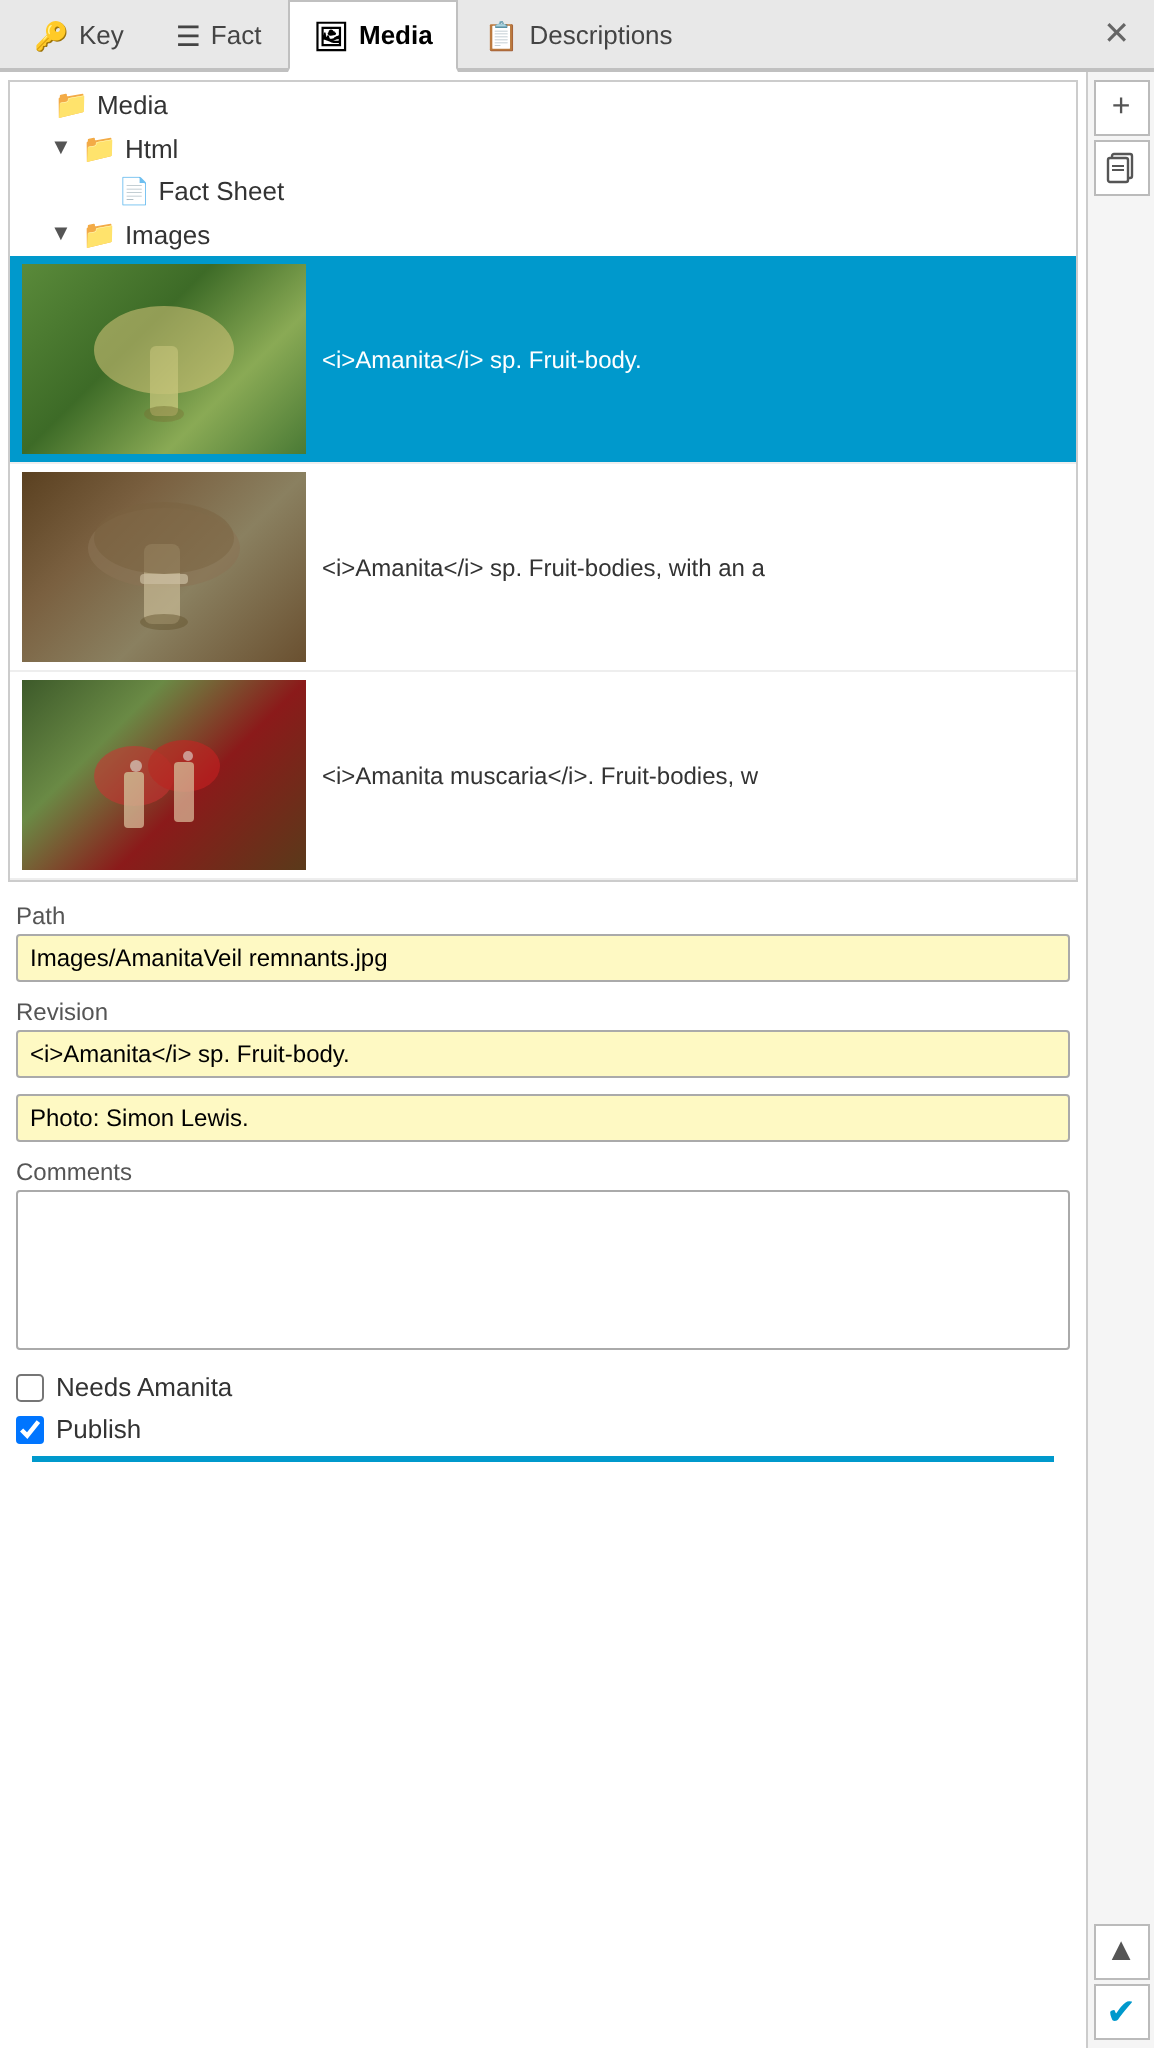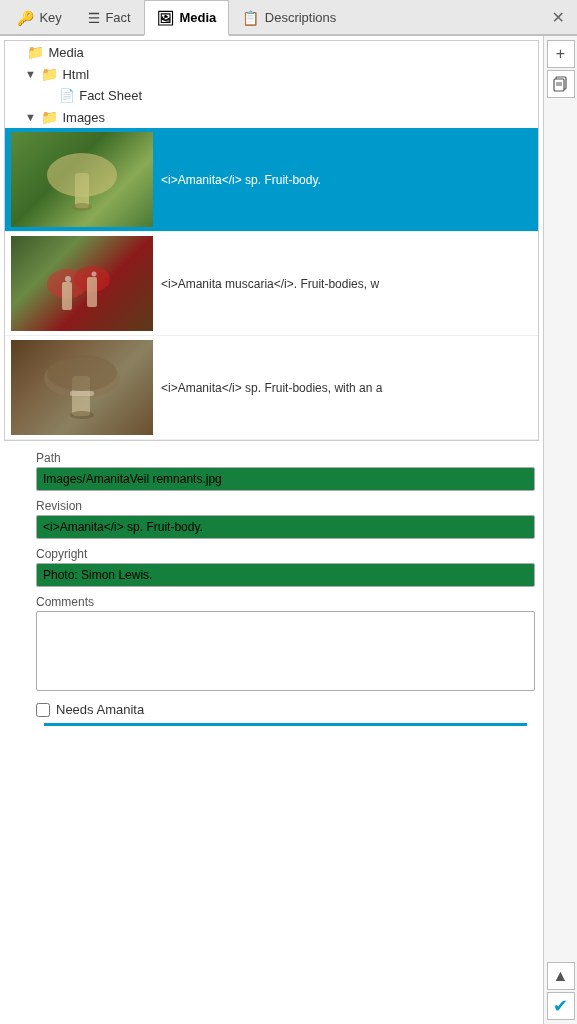--- a/index.html
+++ b/index.html
@@ -165,38 +165,37 @@
       color: #555;
     }
     .sidebar-btn.arrow-up { margin-top: auto; }
     .sidebar-btn.arrow-down { margin-bottom: 4px; }
 
     
     .form-area {
       padding: 6px 8px;
       flex: 1;
       overflow-y: auto;
-      margin-left: 28px;
     }
 
     .field-group {
       margin-bottom: 8px;
     }
     .field-label {
       font-size: 12px;
       color: #555;
       margin-bottom: 2px;
     }
     .field-input {
       width: 100%;
       padding: 4px 6px;
       border: 1px solid #aaa;
       border-radius: 2px;
       font-size: 12px;
-      background: #15803d;
+      background: #fef9c3;
     }
     .field-textarea {
       width: 100%;
       padding: 4px 6px;
       border: 1px solid #aaa;
       border-radius: 2px;
       font-size: 12px;
       background: #fff;
       height: 80px;
       resize: none;
@@ -278,77 +277,80 @@
 
       <div class="image-list-item selected">
         <div class="img-placeholder img1">
           <svg class="mushroom-svg" viewBox="0 0 80 70">
             <ellipse cx="40" cy="30" rx="35" ry="22" fill="#d4c47a" opacity="0.8"></ellipse>
             <rect x="33" y="28" width="14" height="35" rx="3" fill="#e8d890" opacity="0.8"></rect>
             <ellipse cx="40" cy="62" rx="10" ry="4" fill="#7a6a30" opacity="0.5"></ellipse>
           </svg>
         </div>
         <span class="image-caption">&lt;i&gt;Amanita&lt;/i&gt; sp. Fruit-body.</span>
+      </div>
+
+      <div class="image-list-item">
+        <div class="img-placeholder img3">
+          <svg class="mushroom-svg" viewBox="0 0 80 70">
+            <ellipse cx="40" cy="25" rx="38" ry="20" fill="#8b7355" opacity="0.85"></ellipse>
+            <rect x="30" y="23" width="18" height="40" rx="4" fill="#d4c5a0" opacity="0.85"></rect>
+            <ellipse cx="40" cy="20" rx="35" ry="18" fill="#7a6340" opacity="0.7"></ellipse>
+            <ellipse cx="40" cy="62" rx="12" ry="4" fill="#5a4820" opacity="0.5"></ellipse>
+            <rect x="28" y="38" width="24" height="5" rx="2" fill="#e8dcc0" opacity="0.7"></rect>
+          </svg>
+        </div>
+        <span class="image-caption">&lt;i&gt;Amanita&lt;/i&gt; sp. Fruit-bodies, with an a</span>
       </div>
 
       <div class="image-list-item">
         <div class="img-placeholder img2">
           <svg class="mushroom-svg" viewBox="0 0 80 70">
             <ellipse cx="25" cy="35" rx="20" ry="15" fill="#cc3333" opacity="0.8"></ellipse>
             <rect x="20" y="33" width="10" height="28" rx="2" fill="#f5e8c0" opacity="0.8"></rect>
             <ellipse cx="50" cy="30" rx="18" ry="13" fill="#cc2222" opacity="0.8"></ellipse>
             <rect x="45" y="28" width="10" height="30" rx="2" fill="#f5e8c0" opacity="0.8"></rect>
             <circle cx="26" cy="30" r="3" fill="#fff" opacity="0.7"></circle>
             <circle cx="52" cy="25" r="2.5" fill="#fff" opacity="0.7"></circle>
           </svg>
         </div>
         <span class="image-caption">&lt;i&gt;Amanita muscaria&lt;/i&gt;. Fruit-bodies, w</span>
       </div>
-
-      <div class="image-list-item">
-        <div class="img-placeholder img3">
-          <svg class="mushroom-svg" viewBox="0 0 80 70">
-            <ellipse cx="40" cy="25" rx="38" ry="20" fill="#8b7355" opacity="0.85"></ellipse>
-            <rect x="30" y="23" width="18" height="40" rx="4" fill="#d4c5a0" opacity="0.85"></rect>
-            <ellipse cx="40" cy="20" rx="35" ry="18" fill="#7a6340" opacity="0.7"></ellipse>
-            <ellipse cx="40" cy="62" rx="12" ry="4" fill="#5a4820" opacity="0.5"></ellipse>
-            <rect x="28" y="38" width="24" height="5" rx="2" fill="#e8dcc0" opacity="0.7"></rect>
-          </svg>
-        </div>
-        <span class="image-caption">&lt;i&gt;Amanita&lt;/i&gt; sp. Fruit-bodies, with an a</span>
-      </div>
     </div>
 
     <div class="form-area">
       <div class="field-group">
         <div class="field-label">Path</div>
         <input type="text" class="field-input" value="Images/AmanitaVeil remnants.jpg" style="">
       </div>
 
 
       <div class="field-group">
         <div class="field-label">Revision</div>
         <input type="text" class="field-input" value="&lt;i&gt;Amanita&lt;/i&gt; sp. Fruit-body." style="">
       </div>
 
       <div class="field-group">
-        <div class="field-label">Copyright</div>
         <input type="text" class="field-input" value="Photo: Simon Lewis." style="">
       </div>
 
       <div class="field-group">
         <div class="field-label">Comments</div>
         <textarea class="field-textarea" style=""></textarea>
       </div>
 
       <div class="checkbox-row">
         <input type="checkbox" id="needs-revision" style="">
         <label class="checkbox-label" for="needs-revision">Needs Amanita</label>
       </div>
 
+      <div class="checkbox-row">
+        <input type="checkbox" id="publish" checked="" style="">
+        <label class="checkbox-label" for="publish">Publish</label>
+      </div>
       <div class="publish-underline"></div>
     </div>
   </div>
 
   <div class="right-sidebar">
     <button class="sidebar-btn">+</button>
     <button class="sidebar-btn">
       <svg width="16" height="16" viewBox="0 0 16 16">
         <rect x="3" y="1" width="10" height="12" rx="1" fill="none" stroke="#555" stroke-width="1.2"></rect>
         <rect x="1" y="3" width="10" height="12" rx="1" fill="#fff" stroke="#555" stroke-width="1.2"></rect>

